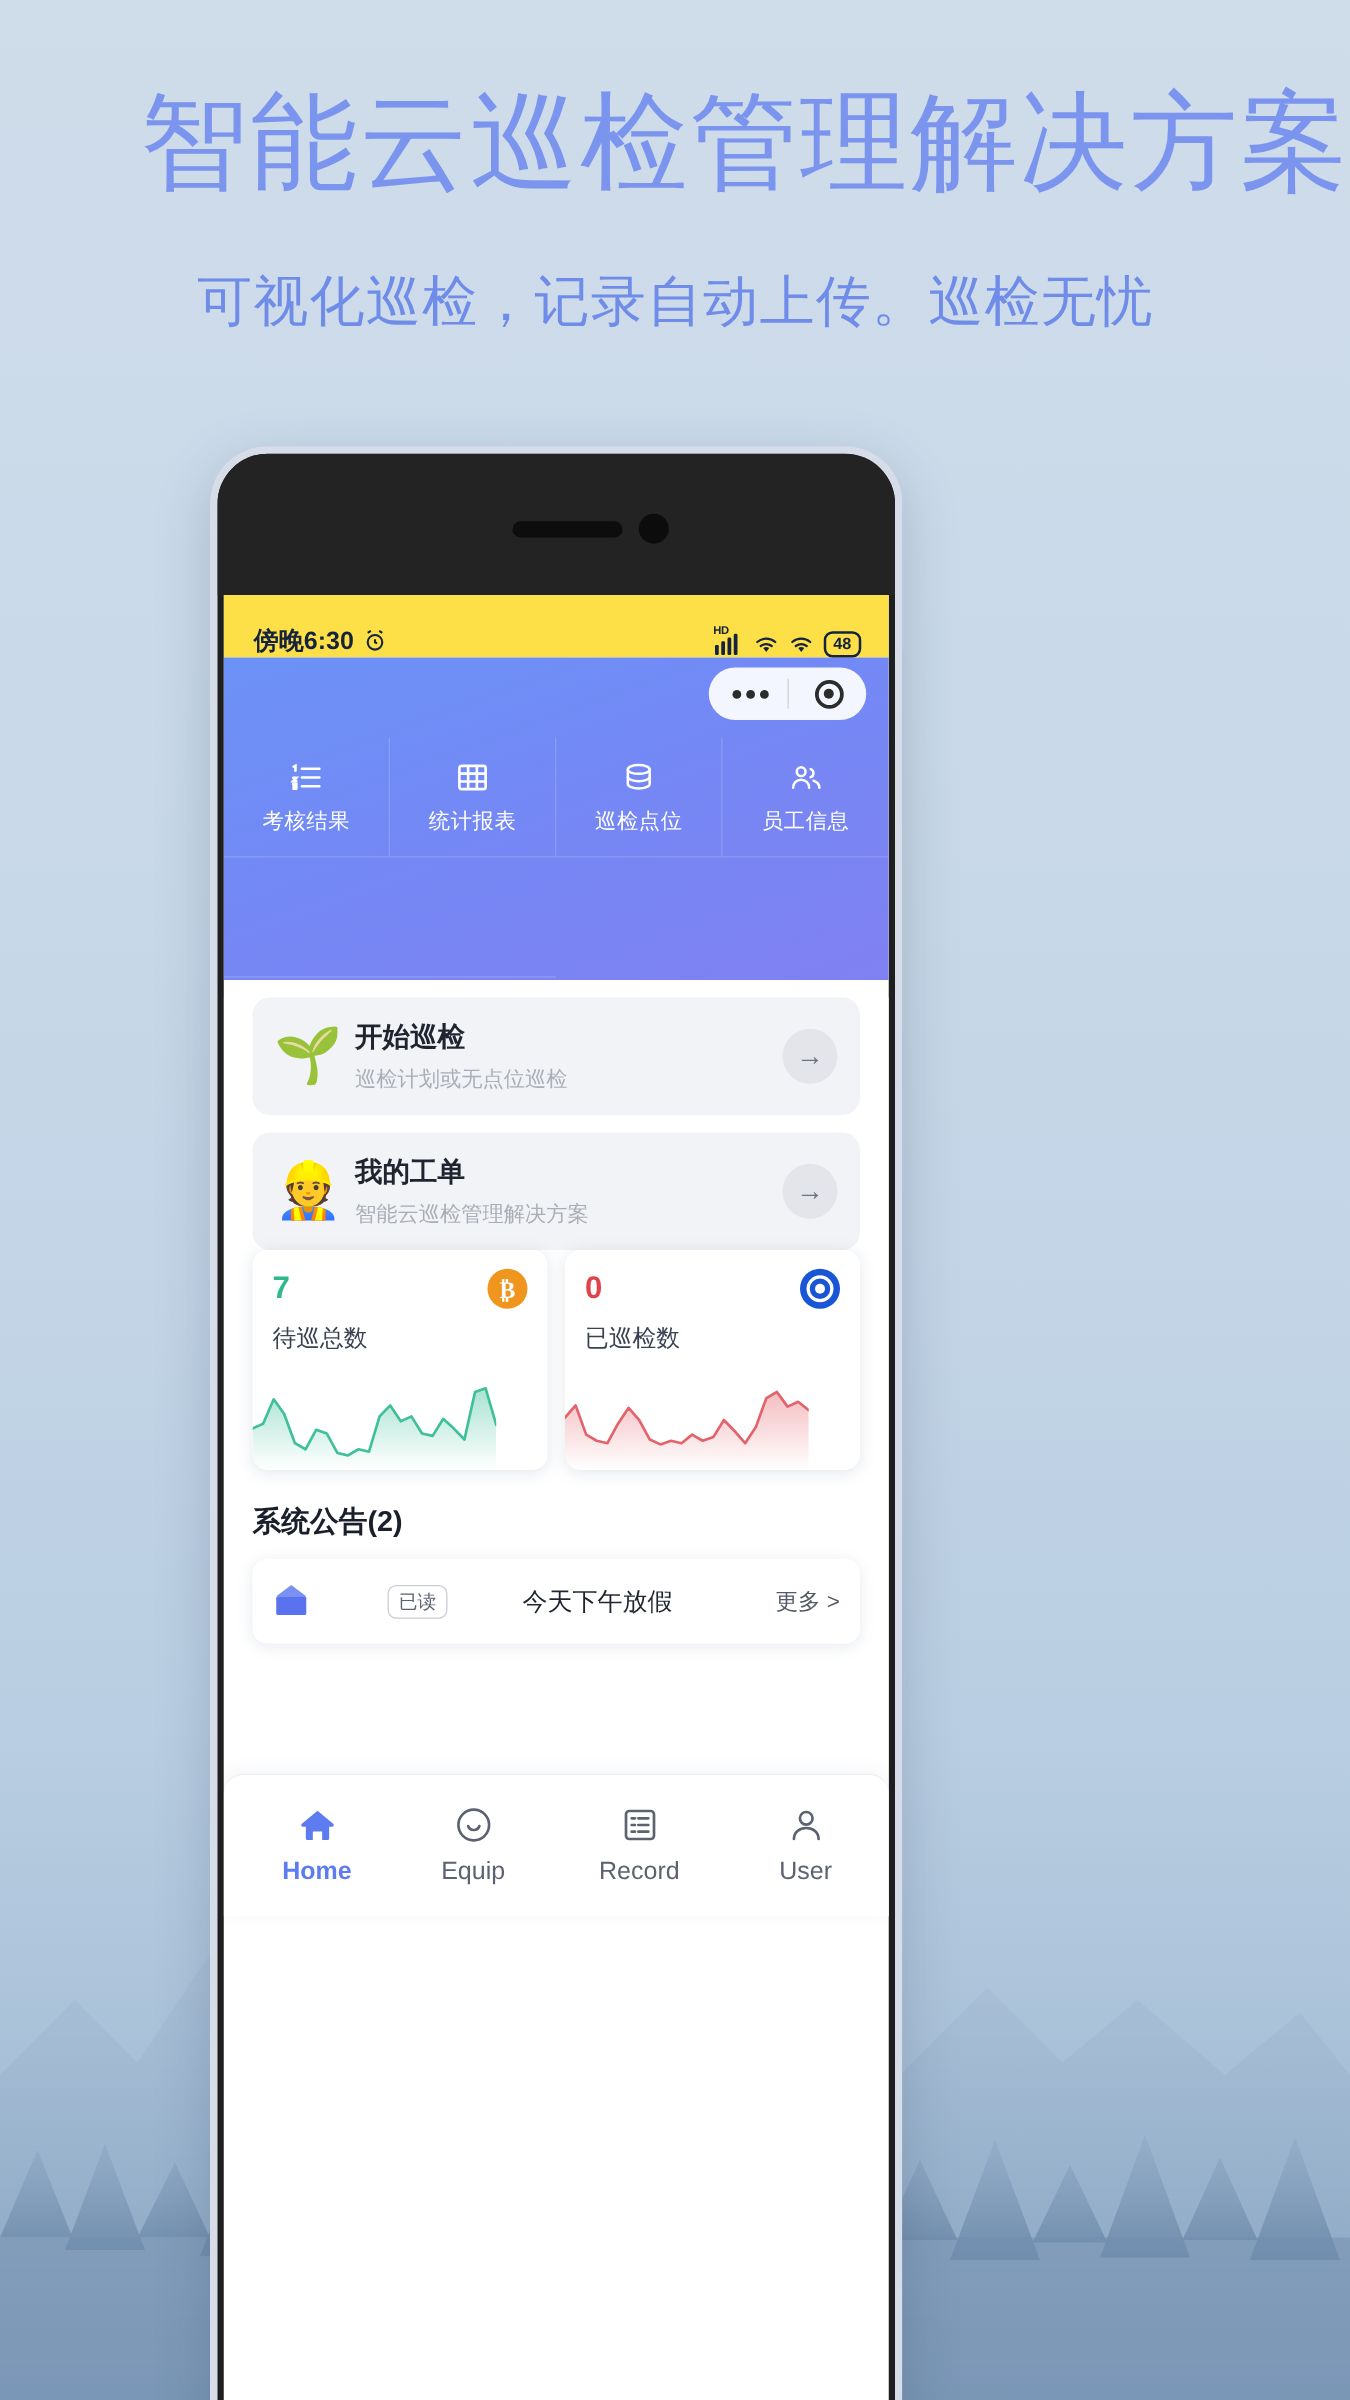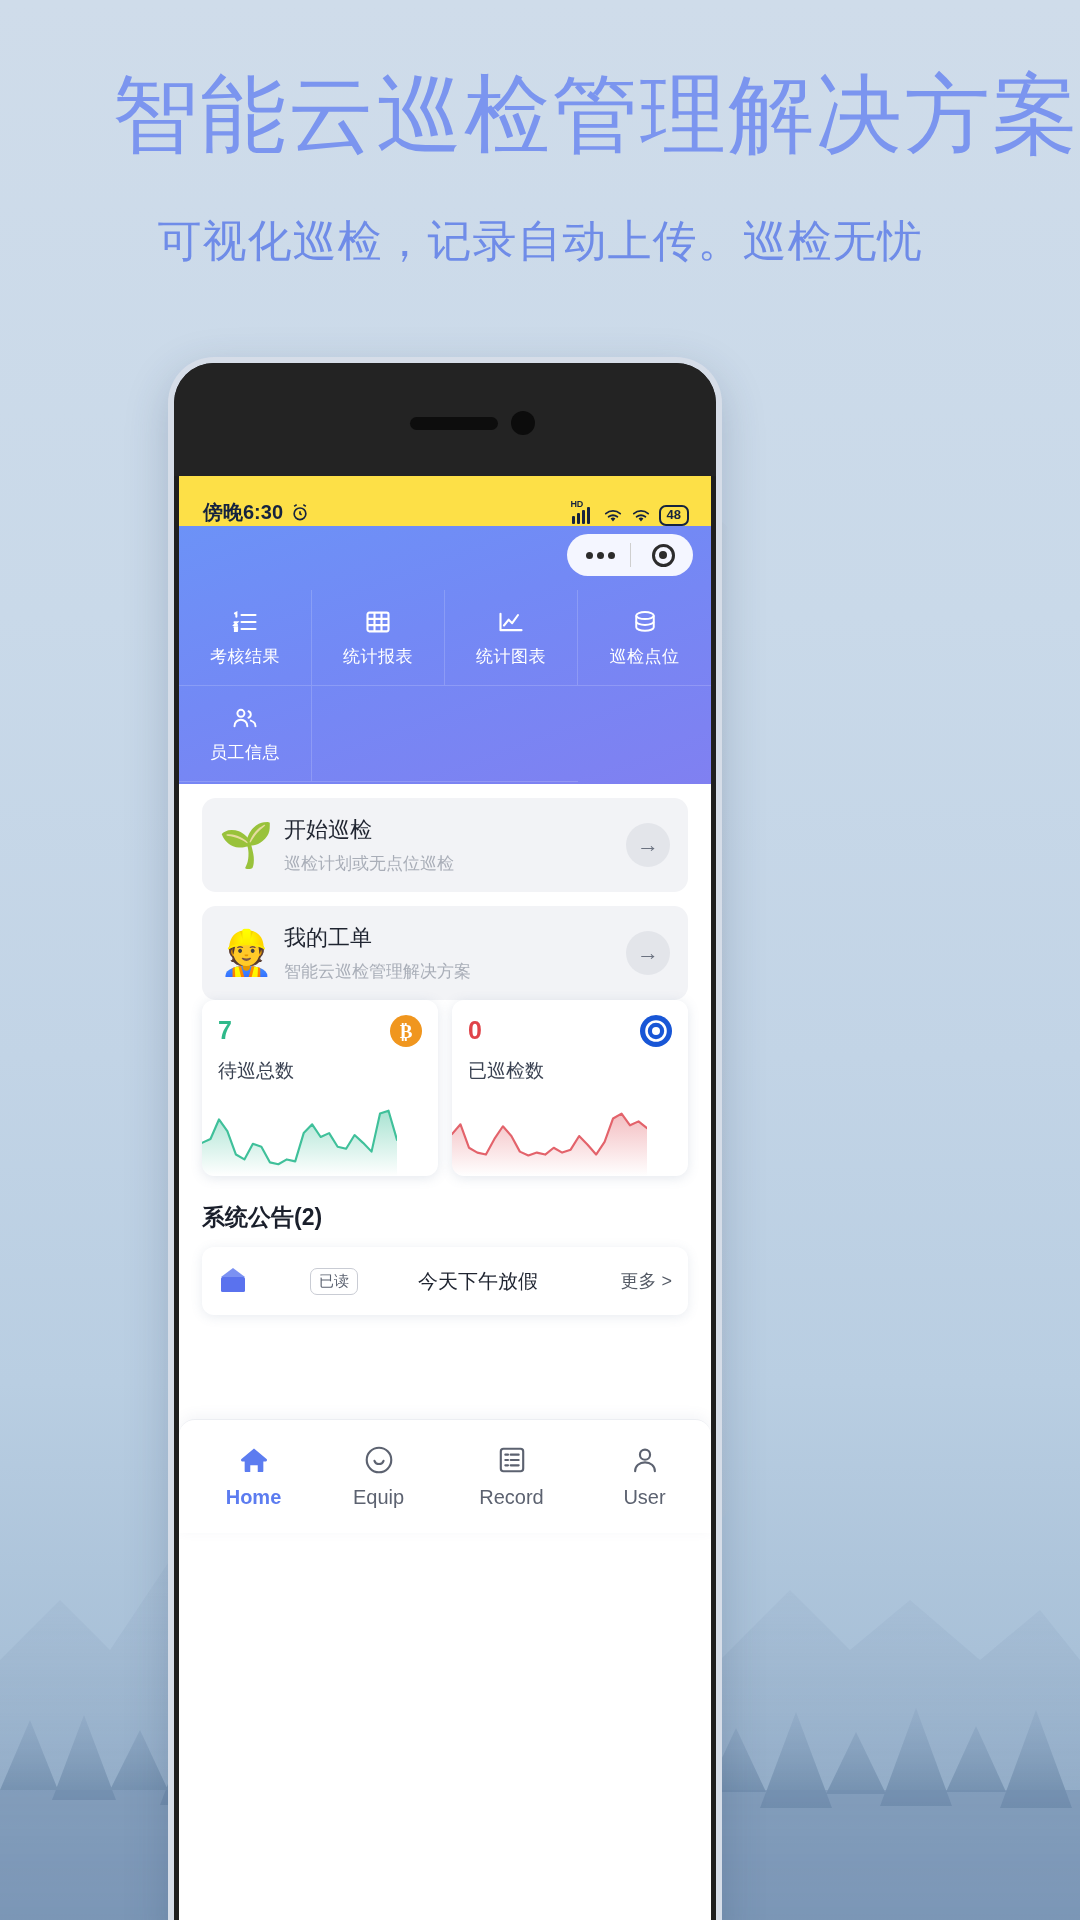--- a/index.html
+++ b/index.html
@@ -146,21 +146,21 @@
   .action-card {
     margin: 14px 23px 0;
     background: #f2f3f6;
     border-radius: 14px;
     height: 94px;
     display: flex; align-items: center;
     padding: 0 18px 0 14px;
   }
   .ac-emoji { font-size: 44px; width: 62px; text-align: center; line-height: 1; }
   .ac-text { flex: 1; margin-left: 6px; }
-  .ac-title { font-size: 22px; color: #1f2430; font-weight: 400; margin-bottom: 7px; }
+  .ac-title { font-size: 22px; color: #1f2430; font-weight: 700; margin-bottom: 7px; }
   .ac-sub { font-size: 17px; color: #a9aeb8; }
   .ac-arrow {
     width: 44px; height: 44px; border-radius: 50%;
     background: #e3e5ea; color: #6b7280;
     display:flex;align-items:center;justify-content:center;
     font-size: 22px;
   }
 
   .sec-title {
     font-size: 23px; font-weight: 700; color: #1a1f2b;
@@ -306,27 +306,20 @@
         </div>
 
         <div class="grid-cell">
           <svg class="gico" viewBox="0 0 24 24" fill="none" stroke="#fff" stroke-width="1.8">
             <rect x="3" y="4" width="18" height="16" rx="1.5"></rect>
             <path d="M3 9.3h18M3 14.7h18M9 4v16M15 4v16"></path>
           </svg>
           <span class="lbl">统计报表</span>
         </div>
 
-        <div class="grid-cell">
-          <svg class="gico" viewBox="0 0 24 24" fill="none" stroke="#fff" stroke-width="1.8" stroke-linecap="round" stroke-linejoin="round">
-            <path d="M3 5v14h18"></path>
-            <path d="M6 15l4-5 3 3 5-7"></path>
-          </svg>
-          <span class="lbl">统计图表</span>
-        </div>
 
         <div class="grid-cell">
           <svg class="gico" viewBox="0 0 24 24" fill="none" stroke="#fff" stroke-width="1.7">
             <ellipse cx="12" cy="6.5" rx="7.5" ry="3"></ellipse>
             <path d="M4.5 6.5v5c0 1.7 3.4 3 7.5 3s7.5-1.3 7.5-3v-5"></path>
             <path d="M4.5 11.5v5c0 1.7 3.4 3 7.5 3s7.5-1.3 7.5-3v-5"></path>
           </svg>
           <span class="lbl">巡检点位</span>
         </div>
 

